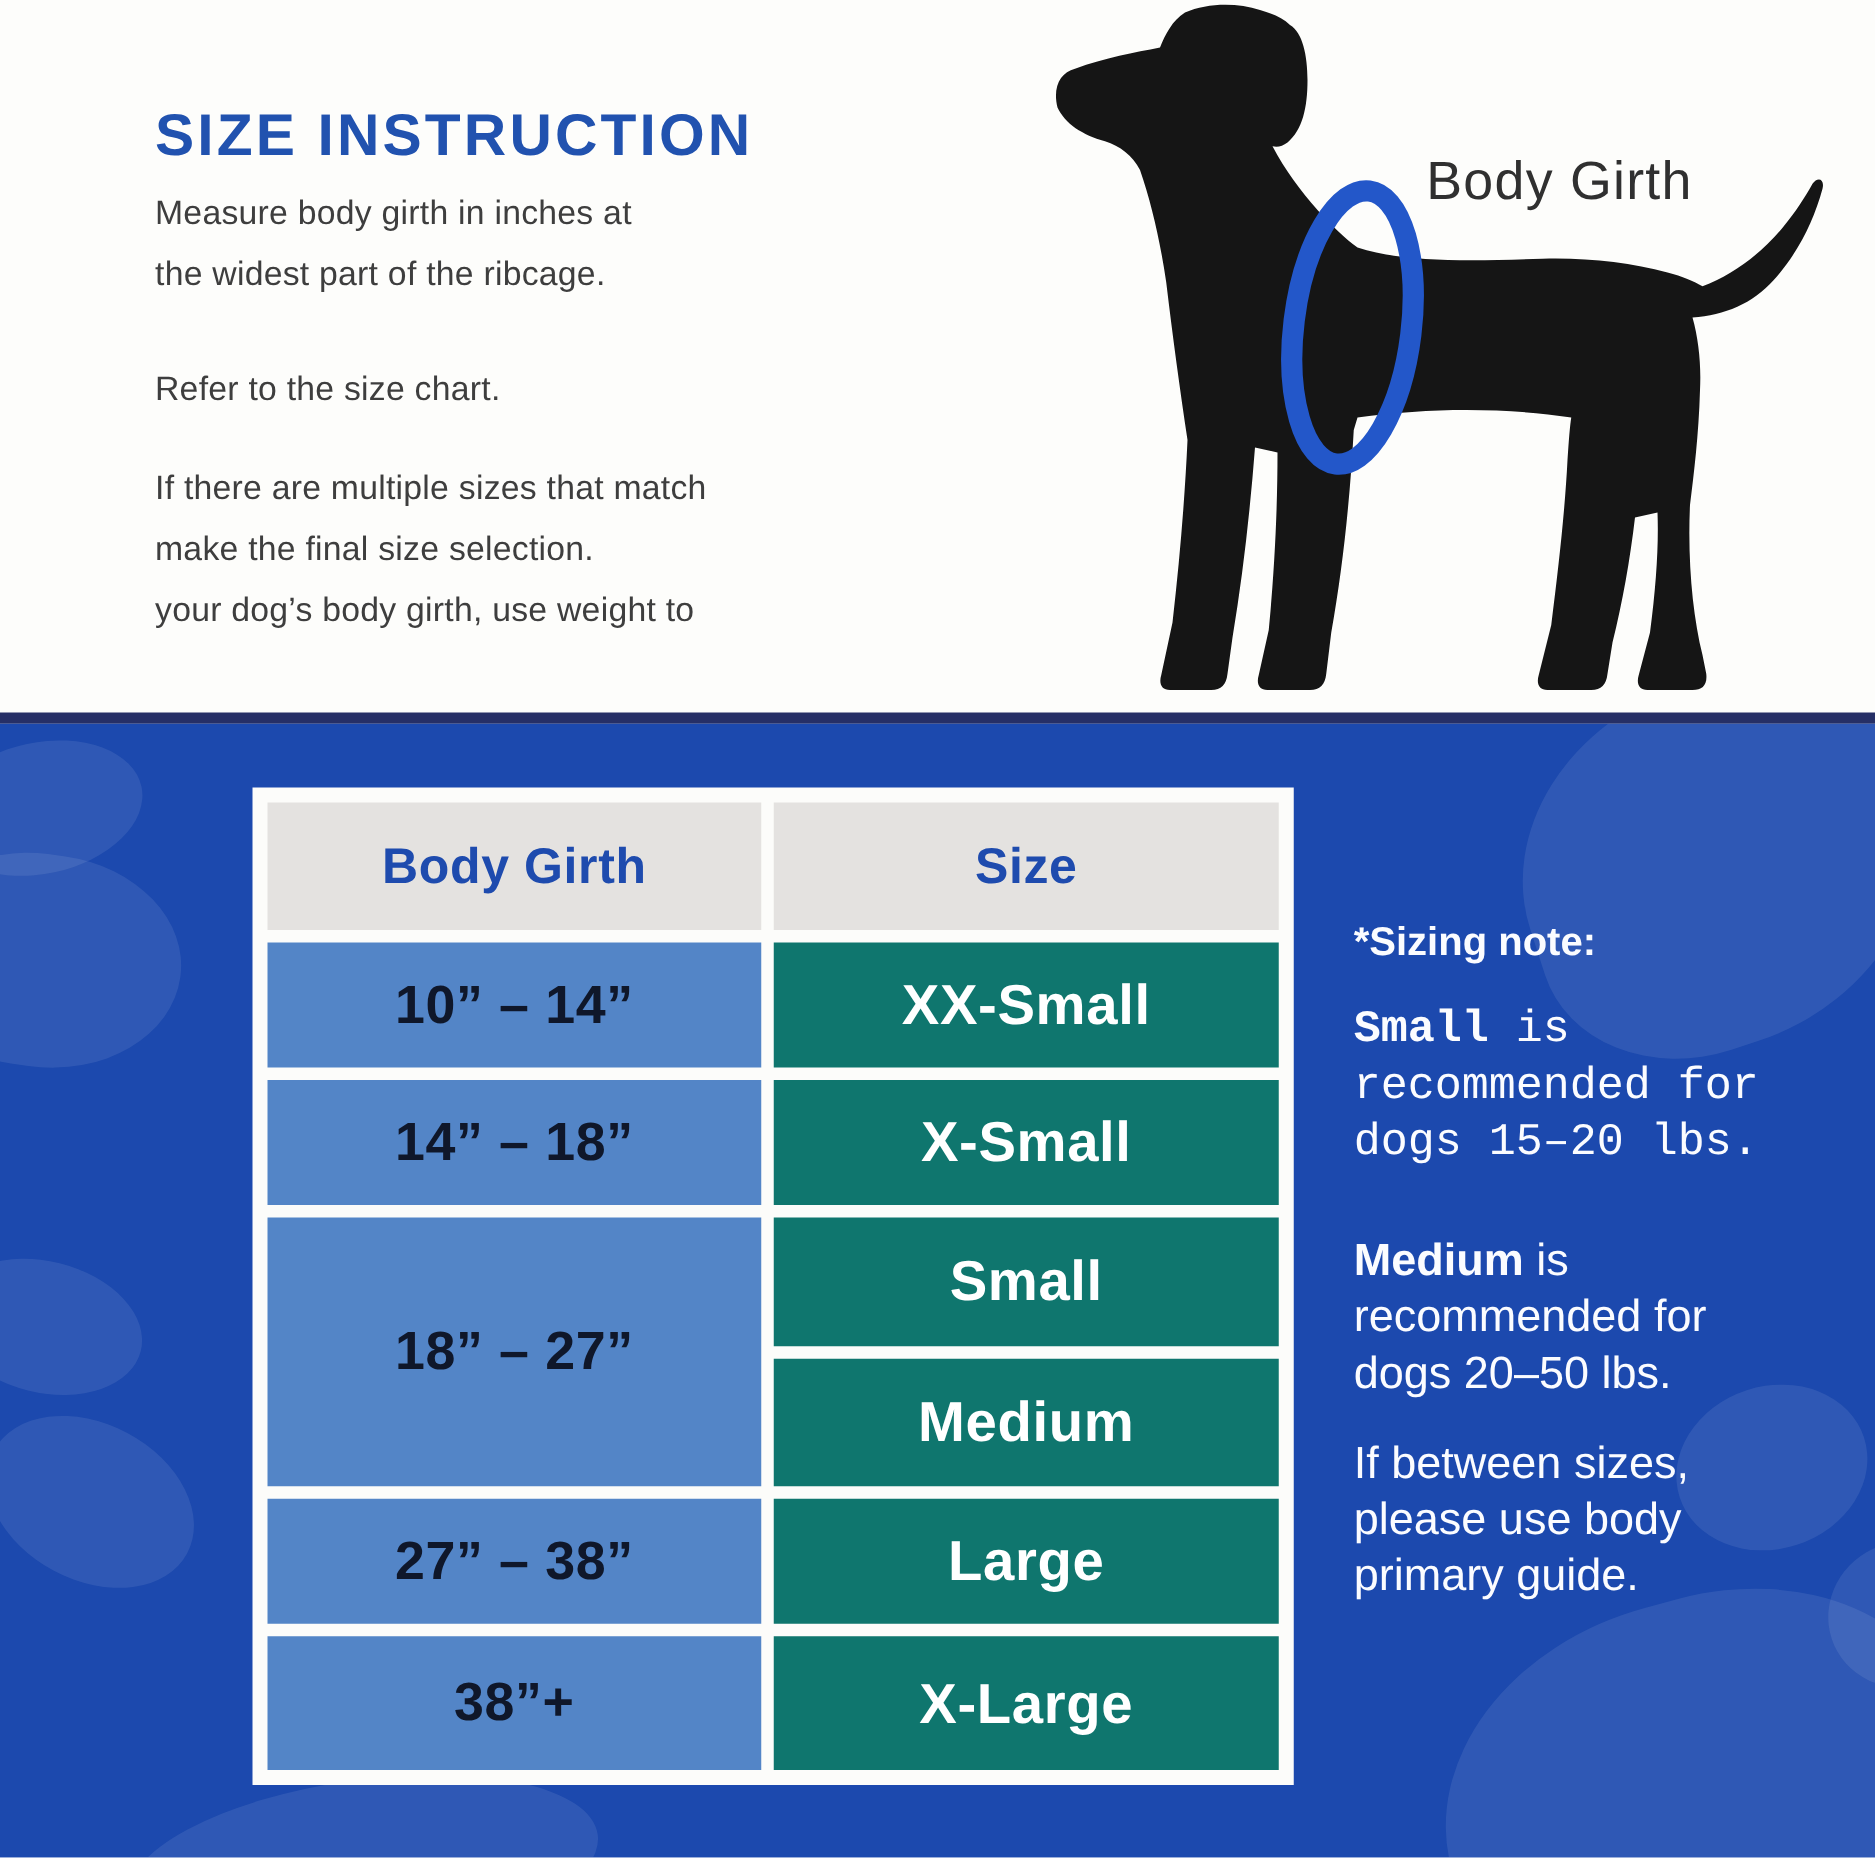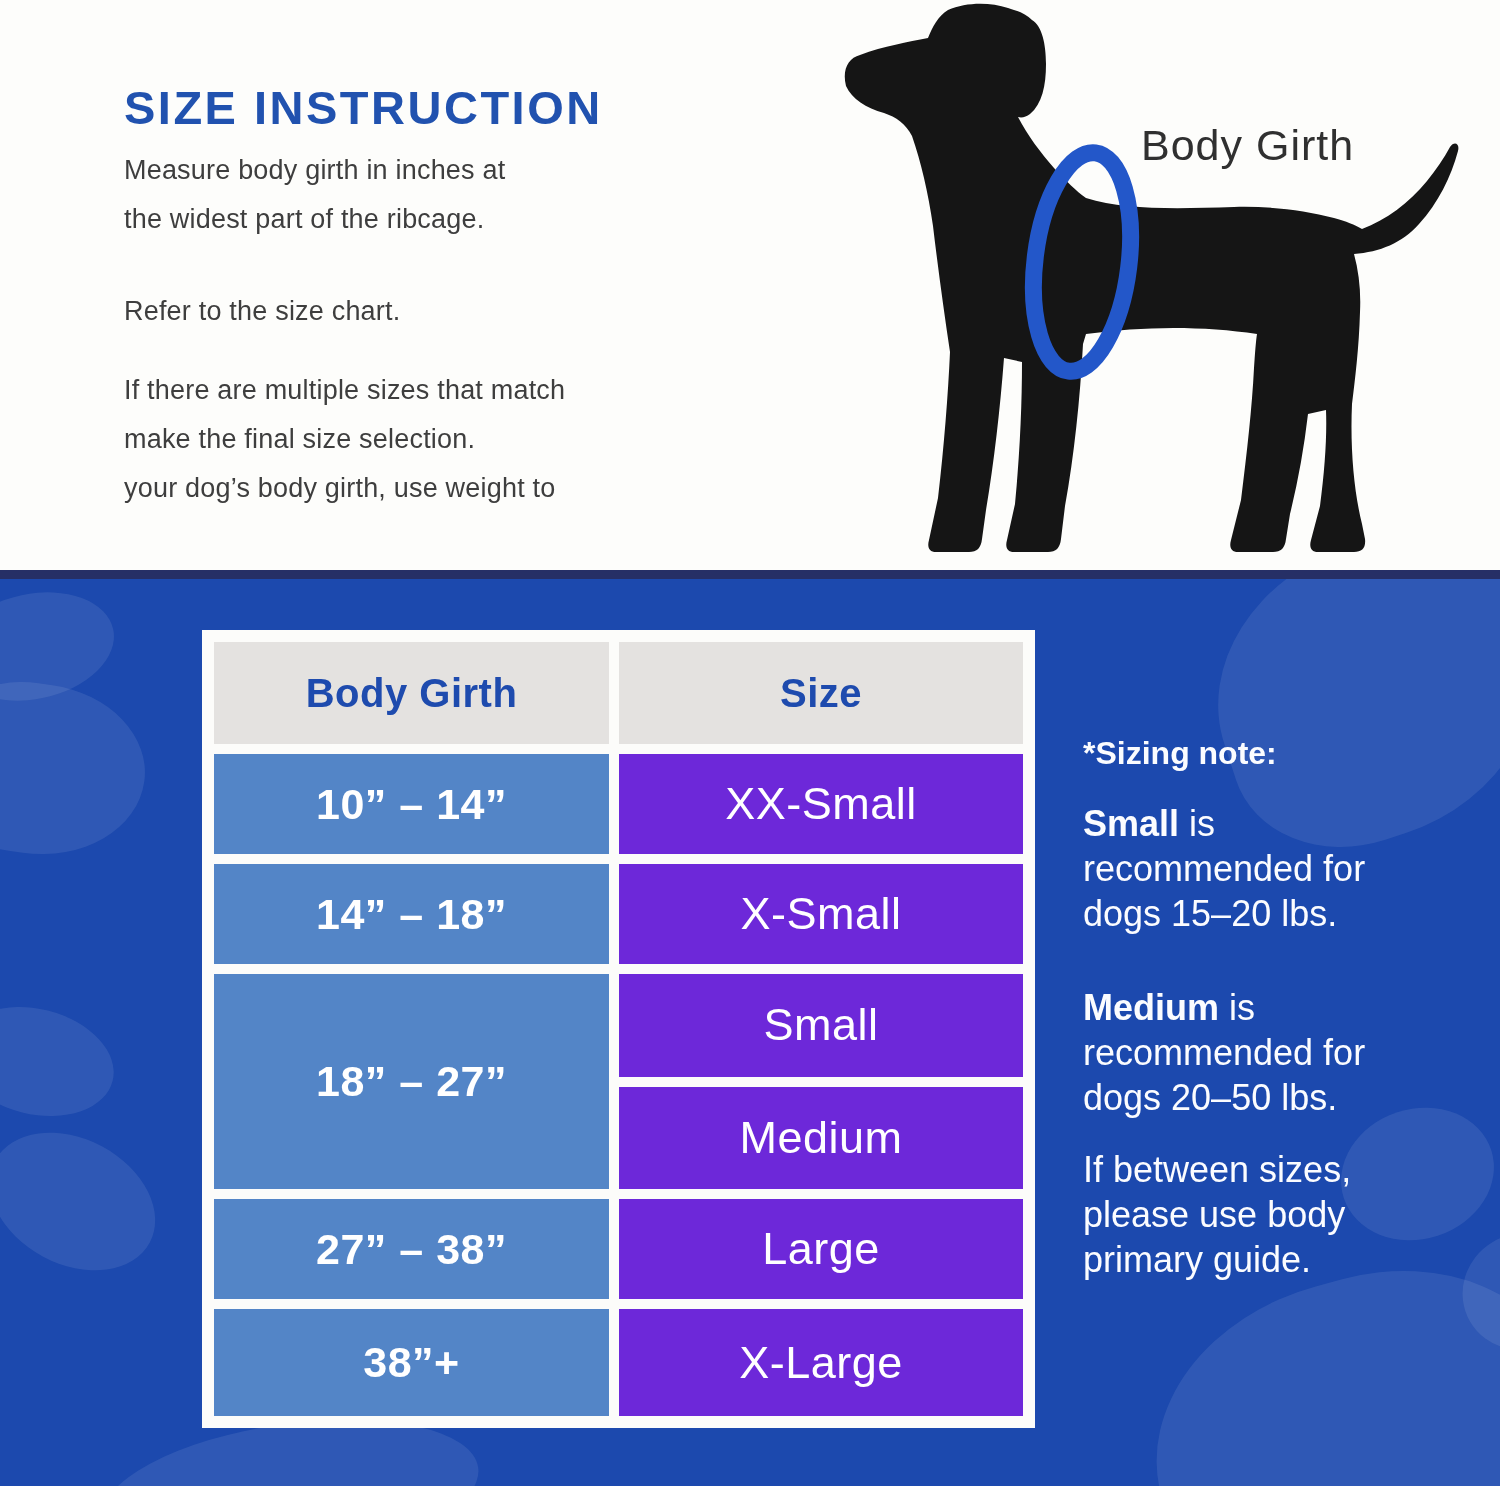--- a/index.html
+++ b/index.html
@@ -42,31 +42,31 @@
 
   
   .chart{position:absolute;left:202px;top:51px;width:833px;box-sizing:border-box;
          background:#fcfcfa;padding:12px;display:grid;
          grid-template-columns:395px 404px;
          grid-template-rows:102px 100px 100px 215px 100px 107px;
          gap:10px;}
   .cell{display:flex;align-items:center;justify-content:center;text-align:center;}
   .cell.head{background:#e4e2e0;color:#1e4bae;font-size:40px;font-weight:700;
              letter-spacing:.5px;}
-  .cell.girth{background:#5385c7;color:#ffffff;font-size:43px;font-weight:700;
+  .cell.girth{background:#5385c7;color:#0f172a;font-size:43px;font-weight:700;
               letter-spacing:.5px;}
-  .cell.size{background:#6d28d9;color:#ffffff;font-size:45px;font-weight:400;
+  .cell.size{background:#0f766e;color:#ffffff;font-size:45px;font-weight:700;
              letter-spacing:.5px;}
   .split{display:flex;flex-direction:column;gap:10px;}
   .split .cell{flex:1;}
 
   
   .note{position:absolute;left:1083px;color:#fbfcff;font-size:36px;line-height:45px;}
   .note-heading{top:152px;font-size:32px;font-weight:700;}
-  .note-1{top:222px;}
+  .note-1{top:222px;font-family:Liberation Mono, monospace;}
   .note-2{top:406px;}
   .note-3{top:568px;}
   .note b{font-weight:700;}
 </style>
 </head>
 <body>
 
 <div id="canvas">
 
   <div class="top-section">

